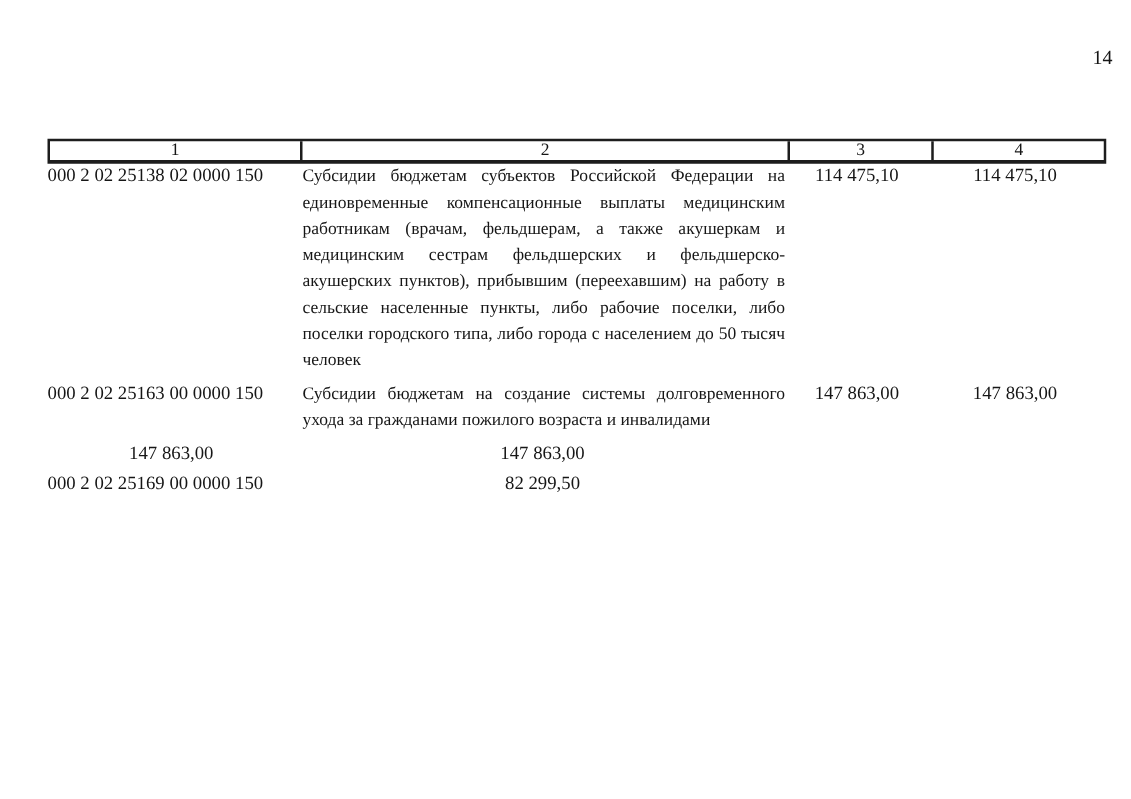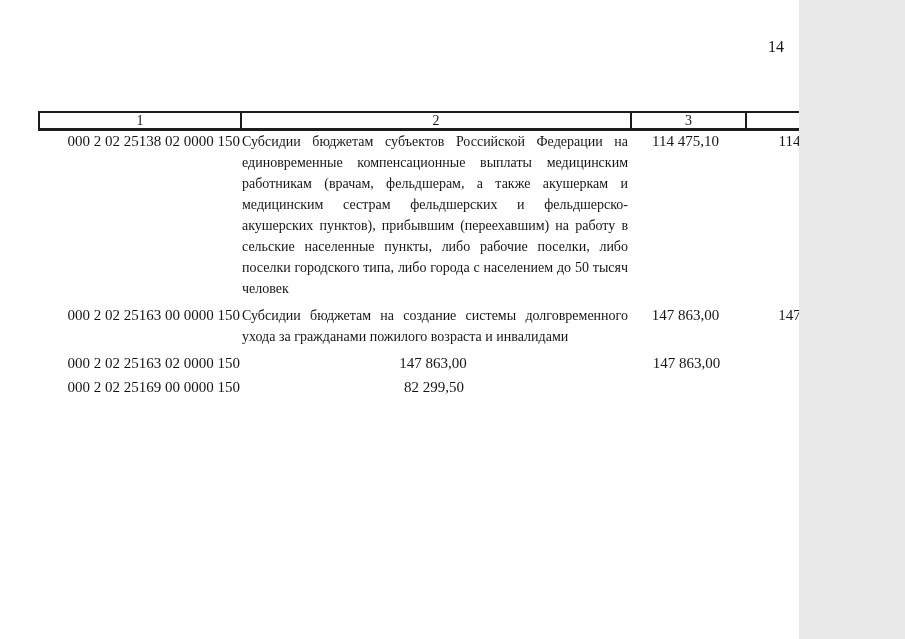--- a/index.html
+++ b/index.html
@@ -2,21 +2,21 @@
 <html><head>
 <meta charset="utf-8">
 <style>
   html, body {
     margin: 0;
     padding: 0;
     background: #e8e8e8;
   }
   .page {
     position: relative;
-    width: 799px;
+    width: 905px;
     height: 639px;
     background: #ffffff;
     overflow: hidden;
     font-family: "Liberation Serif", "DejaVu Serif", serif;
     color: #161616;
   }
   .page-number {
     position: absolute;
     top: 38px;
     right: 15px;
@@ -51,21 +51,21 @@
   }
   .body-row {
     display: grid;
     grid-template-columns: 202px 390px 115px 136px;
     align-items: start;
   }
   .body-row { margin-bottom: 6px; }
   .body-row:nth-child(3) { margin-bottom: 3px; }
   .body-row:last-child { margin-bottom: 0; }
   .cell-code {
-    text-align: right;
+    text-align: left;
     white-space: nowrap;
     font-size: 15px;
     line-height: 21px;
   }
   .cell-desc {
     box-sizing: border-box;
     padding: 0 2px 0 2px;
     text-align: justify;
     font-size: 14px;
     line-height: 21px;
@@ -106,21 +106,20 @@
       </div>
 
       <div class="body-row">
         <div class="cell-code">000 2 02 25163 00 0000 150</div>
         <div class="cell-desc">Субсидии бюджетам на создание системы долговременного ухода за гражданами пожилого возраста и инвалидами</div>
         <div class="cell-amt col3">147 863,00</div>
         <div class="cell-amt col4">147 863,00</div>
       </div>
 
       <div class="body-row">
-        <div class="cell-code">000 2 02 25163 02 0000 150</div>
         <div class="cell-amt col3">147 863,00</div>
         <div class="cell-amt col4">147 863,00</div>
       </div>
 
       <div class="body-row">
         <div class="cell-code">000 2 02 25169 00 0000 150</div>
         <div class="cell-amt col4">82 299,50</div>
       </div>
 
     </div>

